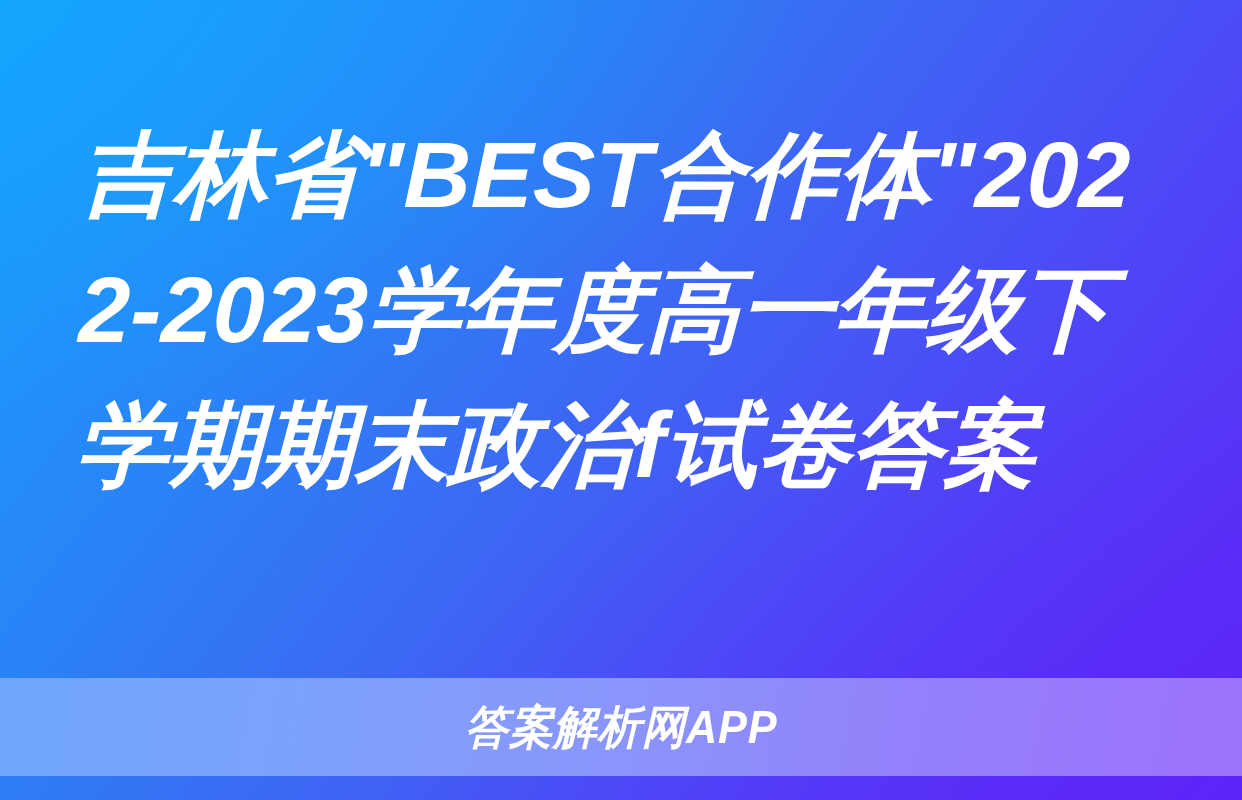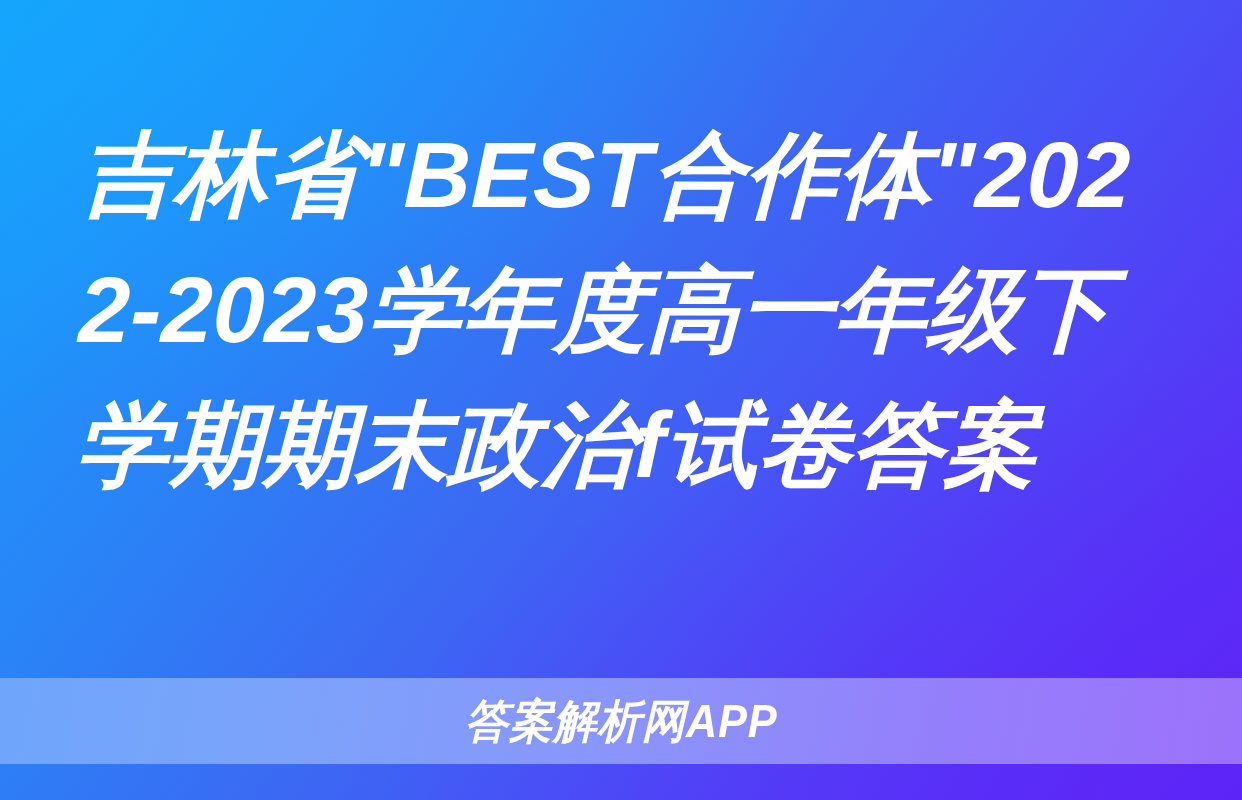--- a/index.html
+++ b/index.html
@@ -51,21 +51,21 @@
     text-align: left;
     transform: skewX(-1deg);
     transform-origin: left top;
   }
 
   #footer-band {
     position: absolute;
     left: 0;
     right: 0;
     top: 678px;
-    height: 86px;
+    height: 98px;
     background: linear-gradient(100deg,
       #6ea6fb 0%,
       #7ba3fb 22%,
       #8a95fb 50%,
       #9480fb 74%,
       #9c72fb 100%);
     display: flex;
     align-items: center;
     justify-content: center;
     text-align: center;

